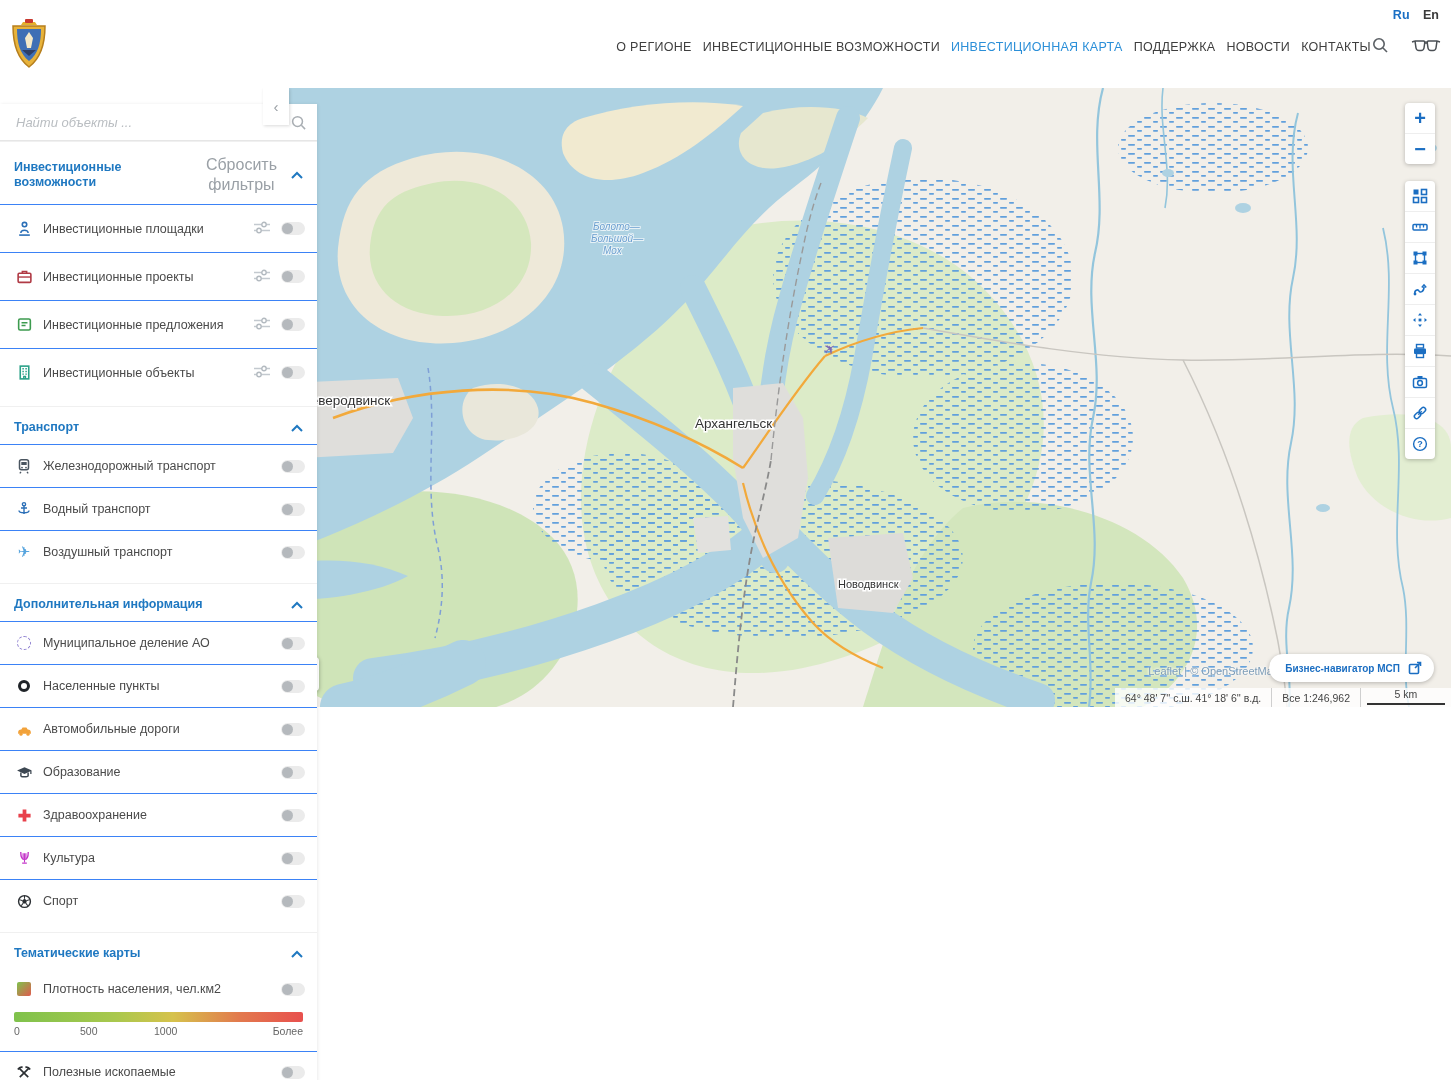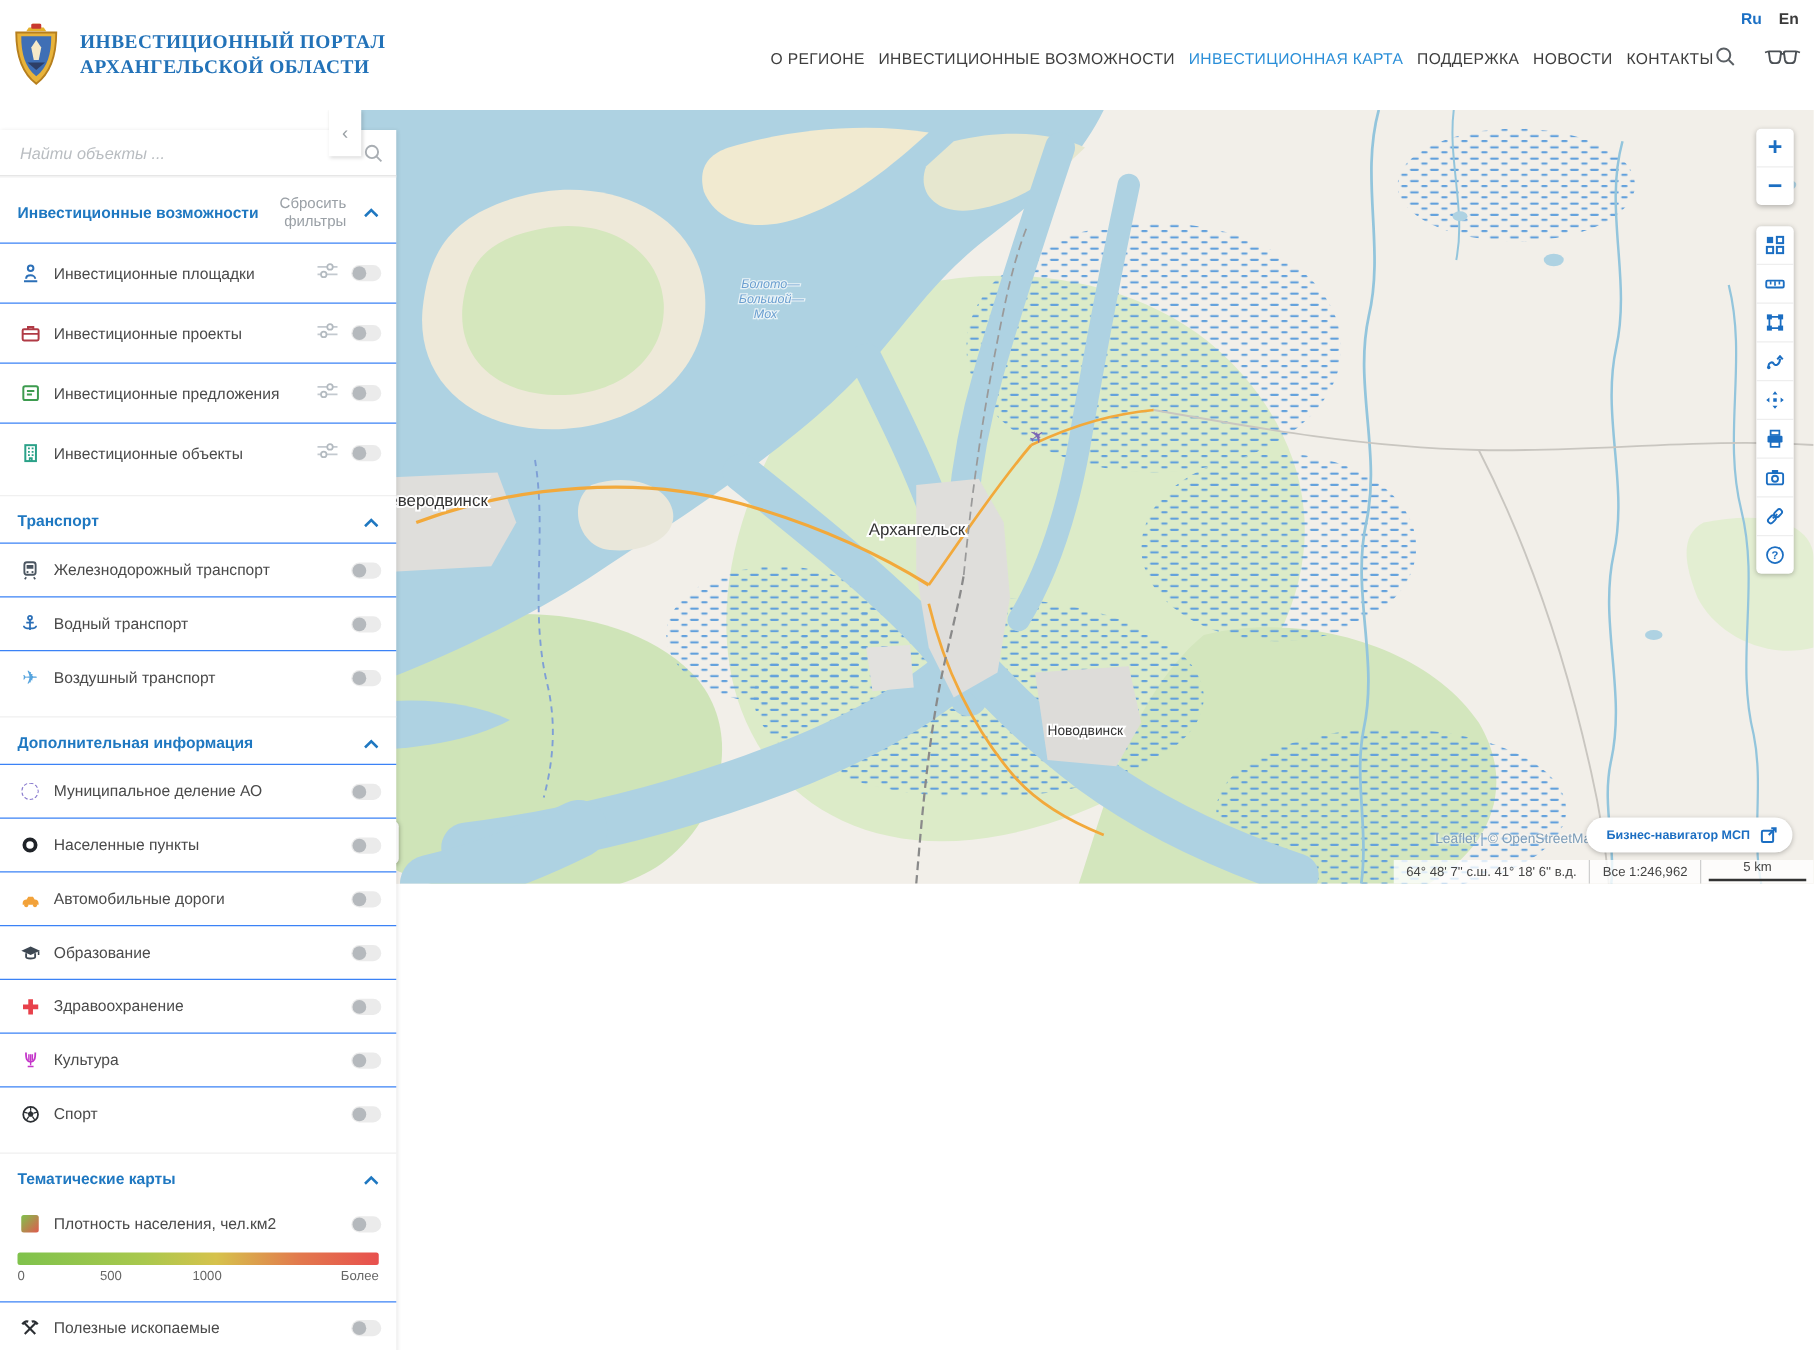--- a/index.html
+++ b/index.html
@@ -56,21 +56,21 @@
   .collapse-btn{position:absolute;left:263px;top:88px;width:26px;height:37px;background:#fff;z-index:31;
     box-shadow:1px 1px 3px rgba(0,0,0,.15);display:flex;align-items:center;justify-content:center;
     color:#9aa0a5;font-size:15px;cursor:pointer;}
   .scrollbar{position:absolute;left:263px;top:125px;width:14px;height:955px;
     background:rgba(236,238,239,.85);z-index:29;}
   .scroll-thumb{position:absolute;left:2px;top:6px;width:10px;height:520px;background:#fff;
     border:1px solid #e0e0e0;border-radius:6px;cursor:pointer;}
   .section-head{display:flex;align-items:center;padding:13px 14px 9px 14px;border-top:1px solid #f0f0f0;}
   .section-head:first-of-type{border-top:none;}
   .section-title{font-size:12.5px;font-weight:bold;color:#1f78c1;flex:1;line-height:1.2;}
-  .reset{font-size:12px;color:#9aa0a6;text-align:right;line-height:1.25;margin-right:14px;cursor:pointer;}
+  .reset{font-size:16px;color:#9aa0a6;text-align:center;line-height:1.25;margin-right:14px;cursor:pointer;}
   .chev{flex:none;cursor:pointer;}
   .row{height:47px;display:flex;align-items:center;padding:0 12px 0 14px;border-top:1px solid #3b82f6;cursor:pointer;}
   .row:first-child{border-top:none;}
   .row .ric{width:20px;flex:none;display:flex;justify-content:center;}
   .row .rlabel{flex:1;font-size:12.5px;color:#4a4a4a;margin-left:9px;}
   .filter-ic{flex:none;margin-right:10px;cursor:pointer;}
   .toggle{flex:none;width:24px;height:13px;border-radius:7px;background:#ebebeb;position:relative;cursor:pointer;}
   .toggle i{position:absolute;left:1px;top:1px;width:11px;height:11px;border-radius:50%;background:#b5b9bd;}
   .dens-legend{padding:4px 14px 12px 14px;}
   .dens-bar{height:10px;border-radius:2px;
@@ -275,24 +275,20 @@
   <div class="logo-wrap">
     <svg width="42" height="54" viewBox="0 0 42 54">
       <path d="M21,4 l3,-2 h-6 Z" fill="#d9a321"></path>
       <path d="M15,5 h12 l2,3 h-16 Z" fill="#e4b02c"></path>
       <rect x="17" y="2" width="8" height="4" rx="1" fill="#c8392f"></rect>
       <path d="M5,9 h32 c0,18 -4,32 -16,41 C9,41 5,27 5,9 Z" fill="#e8b33a" stroke="#b67f1e" stroke-width="1.5"></path>
       <path d="M9,12 h24 c0,14 -3,25 -12,32 C12,37 9,26 9,12 Z" fill="#3f6fb5"></path>
       <path d="M21,15 l4,6 -2,10 h-4 l-2,-10 Z" fill="#f5e9c8"></path>
       <path d="M14,33 h14 l-7,6 Z" fill="#2d3e66"></path>
     </svg>
-    <div class="logo-title">
-      <div>ИНВЕСТИЦИОННЫЙ ПОРТАЛ</div>
-      <div>АРХАНГЕЛЬСКОЙ ОБЛАСТИ</div>
-    </div>
   </div>
   <div class="lang">
     <span class="ru">Ru</span>
     <span class="en">En</span>
   </div>
   <div class="nav">
     <span class="nav-item">О РЕГИОНЕ</span>
     <span class="nav-item">ИНВЕСТИЦИОННЫЕ ВОЗМОЖНОСТИ</span>
     <span class="nav-item active">ИНВЕСТИЦИОННАЯ КАРТА</span>
     <span class="nav-item">ПОДДЕРЖКА</span>

